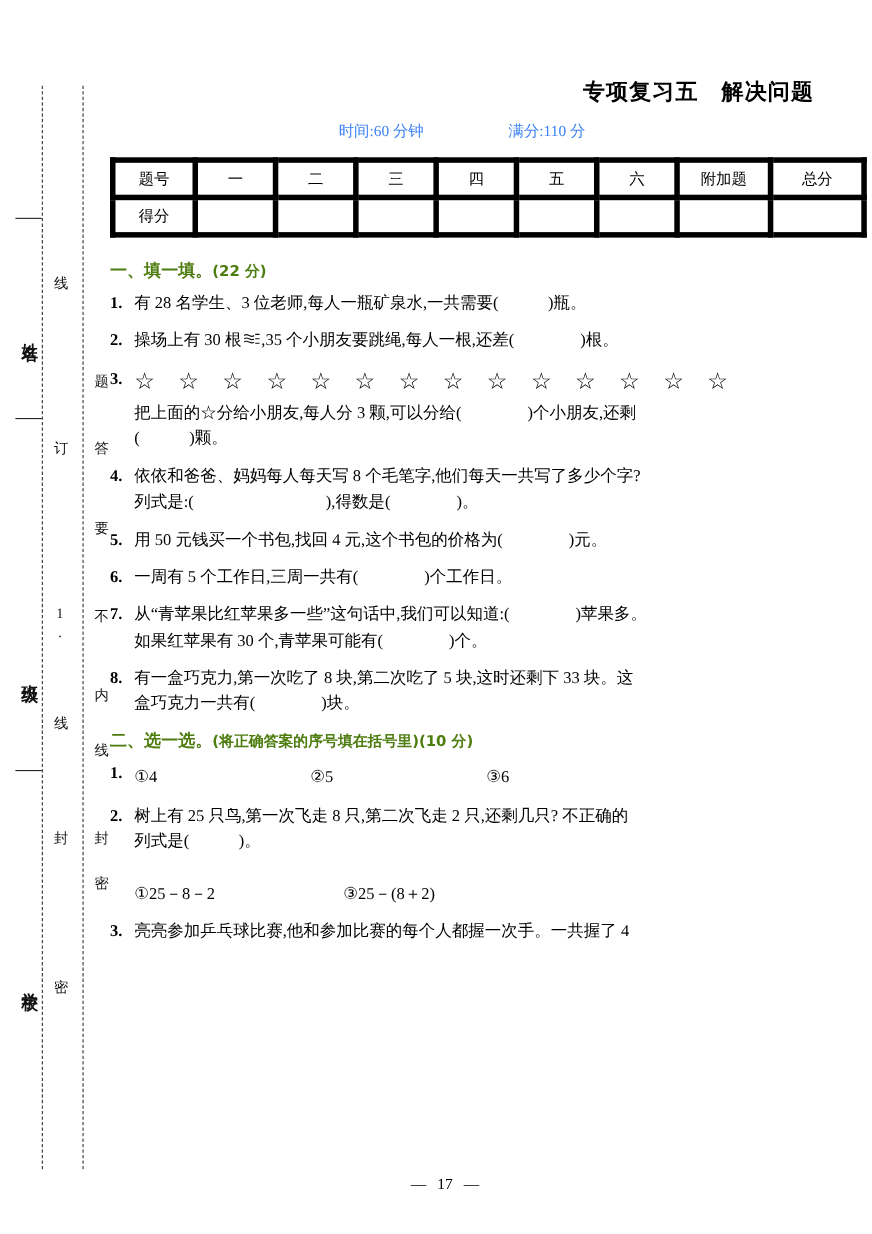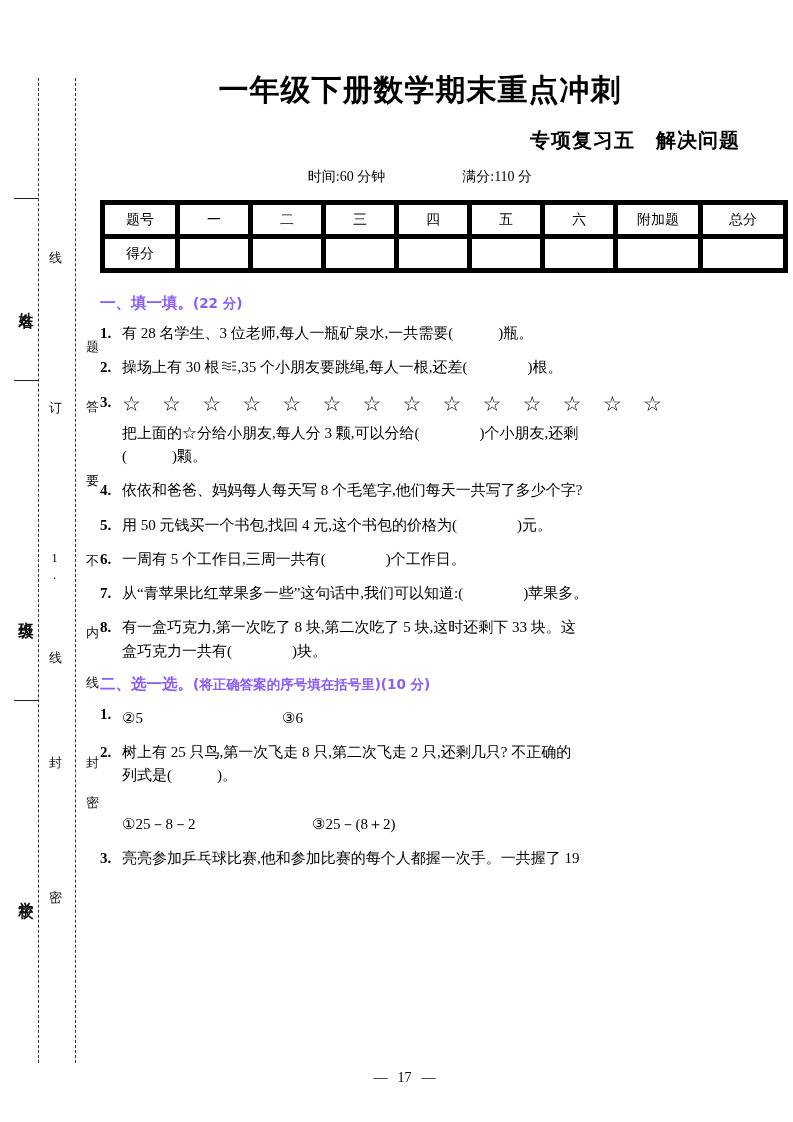--- a/index.html
+++ b/index.html
@@ -78,21 +78,21 @@
     font-family: "DejaVu Sans", sans-serif;
     font-weight: 700;
     font-size: 20px;
     letter-spacing: 1px;
     color: #000;
     margin: 0 0 14px 0;
   }
   .meta {
     text-align: center;
     font-size: 14px;
-    color: #000000;
+    color: #3b82f6;
     margin-bottom: 14px;
   }
   .meta span { display: inline-block; }
   .meta .gap { width: 70px; }
 
   
   table.score {
     border-collapse: collapse;
     width: 622px;
     margin: 0 auto 20px auto;
@@ -106,21 +106,21 @@
     color: #000;
   }
   table.score td.hdr { font-size: 14px; }
   table.score .c0 { width: 68px; }
   table.score .cc { width: 66px; }
   table.score .cadd { width: 78px; }
   table.score .ctot { width: 78px; }
 
   
   .sec-head {
-    color: #8b5cf6;
+    color: #4d7c0f;
     font-family: "DejaVu Sans", sans-serif;
     font-weight: 700;
     font-size: 15.5px;
     margin: 10px 0 8px 0;
   }
   .sec-head .note {
     font-size: 13.5px;
   }
   .q {
     display: flex;
@@ -197,21 +197,20 @@
   <div class="vtext-thin" style="left:83px; top:390px;">答</div>
   <div class="vtext-thin" style="left:83px; top:465px;">要</div>
   <div class="vtext-thin" style="left:83px; top:545px;">不</div>
   <div class="vtext-thin" style="left:83px; top:615px;">内</div>
   <div class="vtext-thin" style="left:83px; top:665px;">线</div>
   <div class="vtext-thin" style="left:83px; top:745px;">封</div>
   <div class="vtext-thin" style="left:83px; top:785px;">密</div>
 
   <div class="content">
 
-    <h1 class="title">一年级下册数学期末重点冲刺</h1>
     <h2 class="subtitle">专项复习五　解决问题</h2>
 
     <div class="meta">
       <span>时间:60 分钟</span>
       <span class="gap"></span>
       <span>满分:110 分</span>
     </div>
 
     <table class="score">
       <tbody>
@@ -271,56 +270,59 @@
         <div class="stars">☆ ☆ ☆ ☆ ☆ ☆ ☆ ☆ ☆ ☆ ☆ ☆ ☆ ☆</div>
         <div style="margin-top:4px;">把上面的☆分给小朋友,每人分 3 颗,可以分给(　　　　)个小朋友,还剩</div>
         <div>(　　　)颗。</div>
       </div>
     </div>
 
     <div class="q">
       <div class="num">4.</div>
       <div class="body">
         <div>依依和爸爸、妈妈每人每天写 8 个毛笔字,他们每天一共写了多少个字?</div>
+        <div>列式是:(　　　　　　　　),得数是(　　　　)。</div>
       </div>
     </div>
 
     <div class="q">
       <div class="num">5.</div>
       <div class="body">用 50 元钱买一个书包,找回 4 元,这个书包的价格为(　　　　)元。</div>
     </div>
 
     <div class="q">
       <div class="num">6.</div>
       <div class="body">一周有 5 个工作日,三周一共有(　　　　)个工作日。</div>
     </div>
 
     <div class="q">
       <div class="num">7.</div>
       <div class="body">
         <div>从“青苹果比红苹果多一些”这句话中,我们可以知道:(　　　　)苹果多。</div>
+        <div>如果红苹果有 30 个,青苹果可能有(　　　　)个。</div>
       </div>
     </div>
 
     <div class="q">
       <div class="num">8.</div>
       <div class="body">
         <div>有一盒巧克力,第一次吃了 8 块,第二次吃了 5 块,这时还剩下 33 块。这</div>
         <div>盒巧克力一共有(　　　　)块。</div>
       </div>
     </div>
 
     <div class="sec-head">
       <span>二、选一选。</span><span class="note">(将正确答案的序号填在括号里)(10 分)</span>
     </div>
 
     <div class="q">
       <div class="num">1.</div>
       <div class="body">
         <div class="choices" style="margin-left:0;">
+          <div class="ch">①4</div>
           <div class="ch">②5</div>
           <div class="ch">③6</div>
         </div>
       </div>
     </div>
 
     <div class="q">
       <div class="num">2.</div>
       <div class="body">
         <div>树上有 25 只鸟,第一次飞走 8 只,第二次飞走 2 只,还剩几只?  不正确的</div>
@@ -328,21 +330,21 @@
         <div class="choices" style="margin-left:0;">
           <div class="ch wide">①25－8－2</div>
           <div class="ch wide">③25－(8＋2)</div>
         </div>
       </div>
     </div>
 
     <div class="q">
       <div class="num">3.</div>
       <div class="body">
-        <div>亮亮参加乒乓球比赛,他和参加比赛的每个人都握一次手。一共握了 19</div>
+        <div>亮亮参加乒乓球比赛,他和参加比赛的每个人都握一次手。一共握了 4</div>
       </div>
     </div>
 
   </div>
 
   <div class="footer">
     <span class="dash">—</span><span>17</span><span class="dash">—</span>
   </div>
 
 </div>

